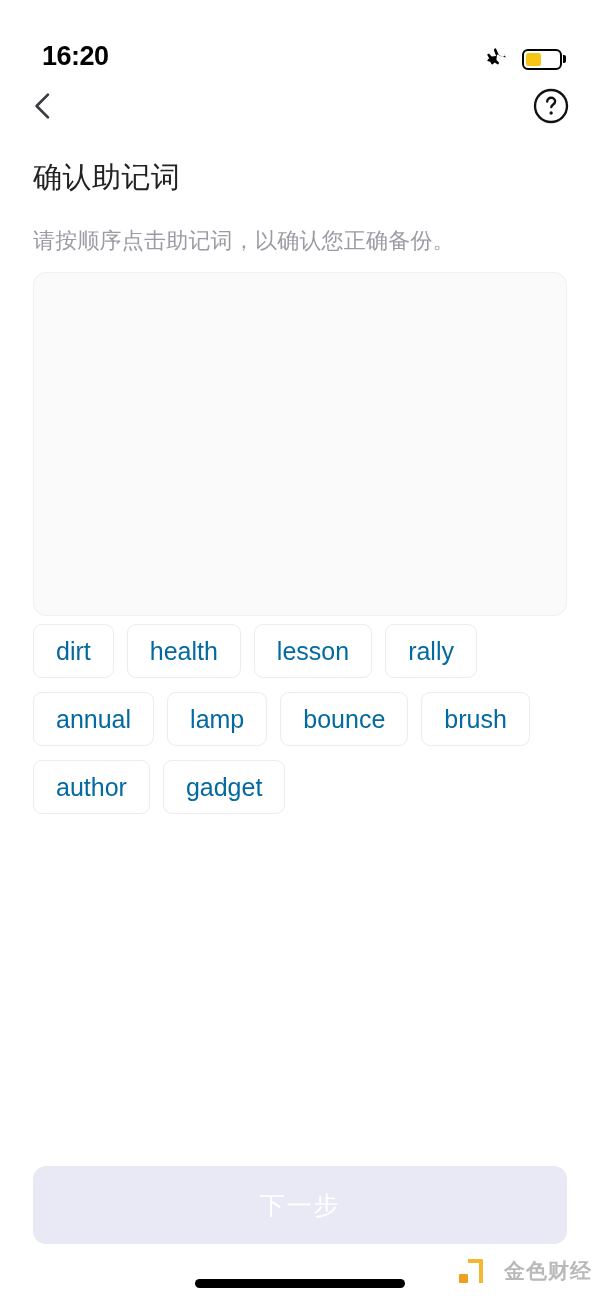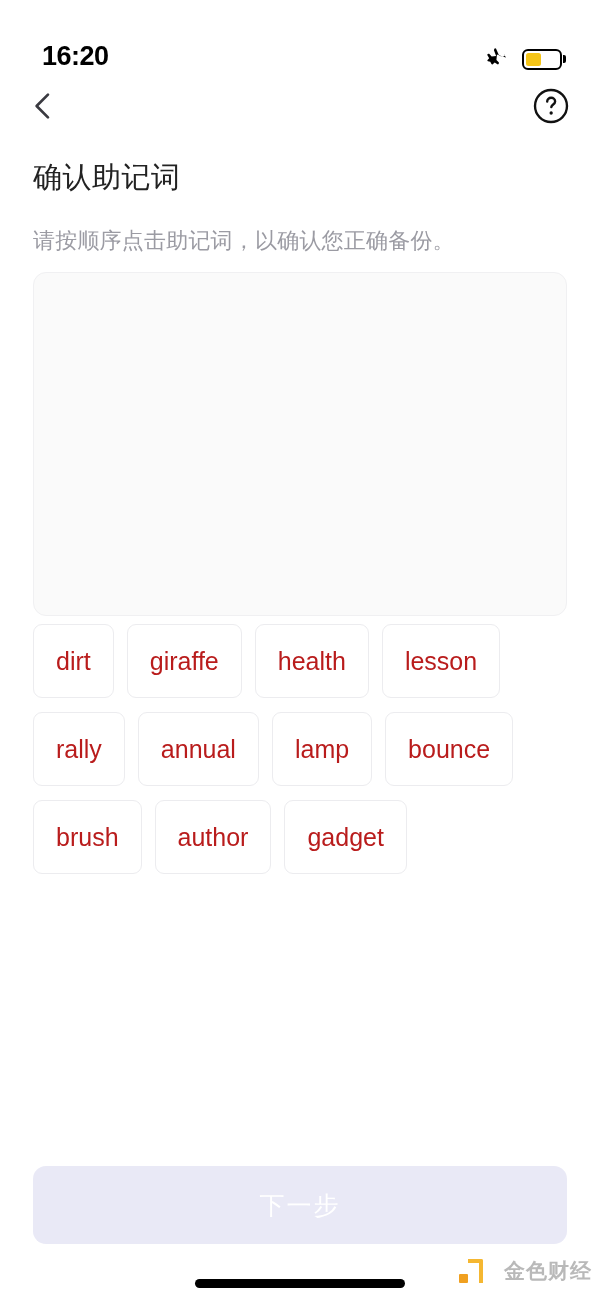--- a/index.html
+++ b/index.html
@@ -58,24 +58,24 @@
     width: 534px; height: 344px;
     background: #fafafa; border: 1px solid #f0f0f2; border-radius: 13px;
   }
 
   
   .word-bank {
     position: absolute; top: 624px; left: 33px; width: 534px;
     display: flex; flex-wrap: wrap; gap: 14px 13px; align-content: flex-start;
   }
   .word-chip {
-    height: 74px; padding: 0 22px;
+    height: 54px; padding: 0 22px;
     display: flex; align-items: center; justify-content: center;
     background: #ffffff; border: 1px solid #ececef; border-radius: 9px;
-    font-size: 25px; color: #b91c1c; white-space: nowrap;
+    font-size: 25px; color: #0369a1; white-space: nowrap;
     cursor: pointer;
   }
 
   
   .next-button {
     position: absolute; left: 33px; bottom: 55px;
     width: 534px; height: 78px;
     background: #e9e9f6; border: none; border-radius: 13px;
     color: #ffffff; font-size: 25px; letter-spacing: 2px;
     font-family: "Liberation Sans", "DejaVu Sans", sans-serif;
@@ -144,21 +144,20 @@
     </div>
   </div>
 
   <div class="page-title">确认助记词</div>
   <div class="page-subtitle">请按顺序点击助记词，以确认您正确备份。</div>
 
   <div class="answer-panel"></div>
 
   <div class="word-bank">
       <div class="word-chip">dirt</div>
-      <div class="word-chip">giraffe</div>
       <div class="word-chip">health</div>
       <div class="word-chip">lesson</div>
       <div class="word-chip">rally</div>
       <div class="word-chip">annual</div>
       <div class="word-chip">lamp</div>
       <div class="word-chip">bounce</div>
       <div class="word-chip">brush</div>
       <div class="word-chip">author</div>
       <div class="word-chip">gadget</div>
     </div>

